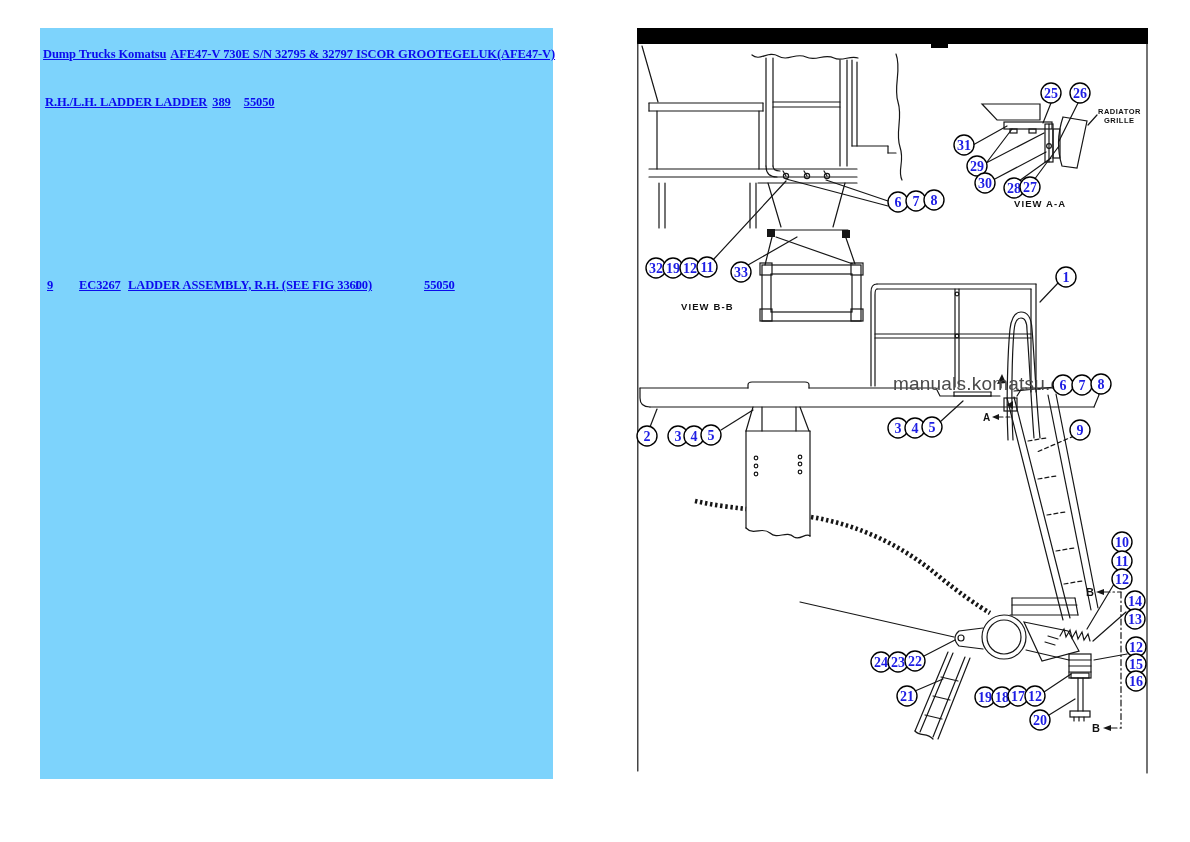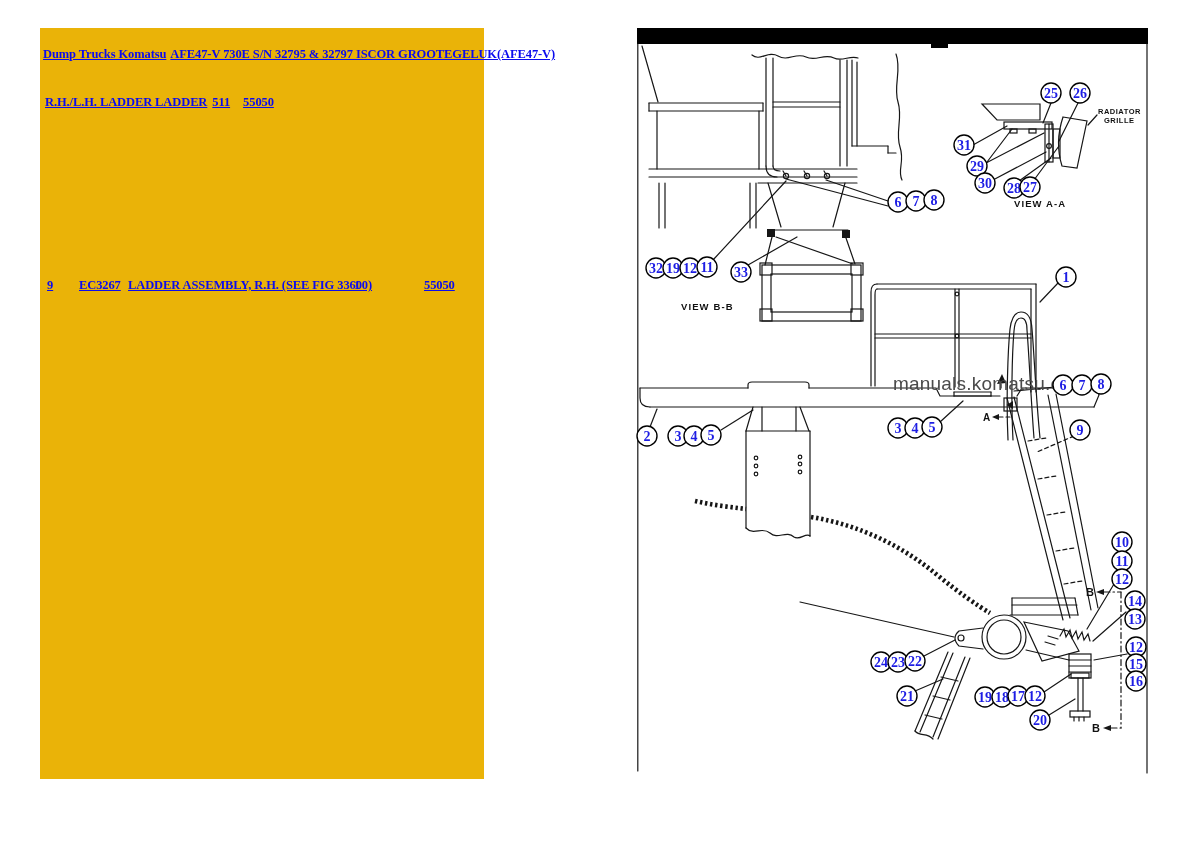--- a/index.html
+++ b/index.html
@@ -1,19 +1,19 @@
 <!DOCTYPE html>
 <html style="--link: #0b0bee; --callout: #1d1de4; --wm: #4a4a4a; --panel_bg: #000000;"><head>
 <meta charset="utf-8">
 <style>
   html,body{margin:0;padding:0;background:#fff;}
   #page{position:relative;width:1190px;height:842px;background:#fff;overflow:hidden;
         font-family:"Liberation Serif",serif;}
   
-  .panel{position:absolute;left:40px;top:28px;width:444px;height:751px;background:#eab308;}
+  .panel{position:absolute;left:40px;top:28px;width:513px;height:751px;background:#7dd3fc;}
   .panel a{color:var(--link,#0b0bee);text-decoration:underline;font-weight:bold;
            font-size:12.5px;letter-spacing:-0.1px;white-space:nowrap;cursor:pointer;}
   .l1{position:absolute;left:3px;top:16px;width:505px;}
   .l1 a{margin-right:4px;}
   .l2{position:absolute;left:5px;top:64px;}
   .l2 a.pg{margin-left:5px;}
   .l2 a.fig{margin-left:13px;}
   .l3{position:absolute;left:0;top:250px;width:513px;height:18px;}
   .l3 a{position:absolute;top:0;}
   .c-item{left:7px;} .c-part{left:39px;} .c-desc{left:88px;} .c-qty{left:314px;} .c-fig{left:384px;}
@@ -38,21 +38,21 @@
 </head>
 <body>
 
 <div id="page">
 
   <div class="panel">
     <div class="l1">
       <a>Dump Trucks Komatsu</a><a>AFE47-V 730E S/N 32795 &amp; 32797 ISCOR GROOTEGELUK(AFE47-V)</a>
     </div>
     <div class="l2">
-      <a>R.H./L.H. LADDER LADDER</a><a class="pg">511</a><a class="fig">55050</a>
+      <a>R.H./L.H. LADDER LADDER</a><a class="pg">389</a><a class="fig">55050</a>
     </div>
     <div class="l3">
       <a class="c-item">9</a>
       <a class="c-part">EC3267</a>
       <a class="c-desc">LADDER ASSEMBLY, R.H. (SEE FIG 33600)</a>
       <a class="c-qty">1</a>
       <a class="c-fig">55050</a>
     </div>
   </div>
 

